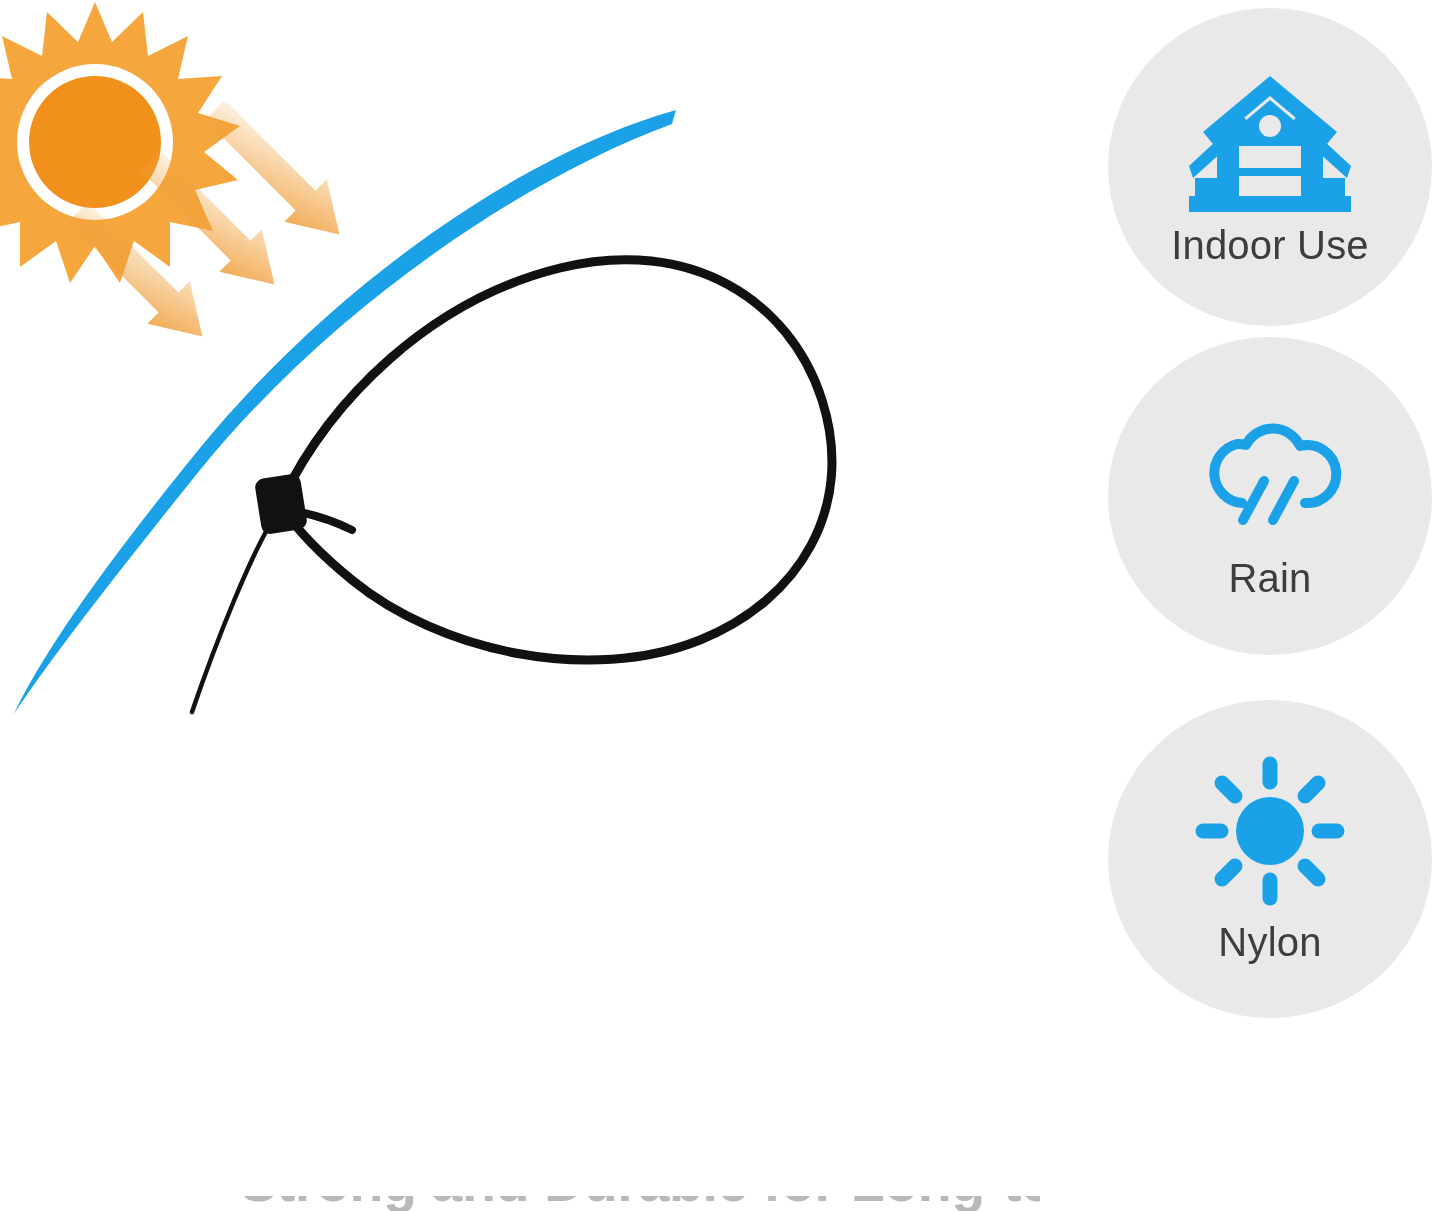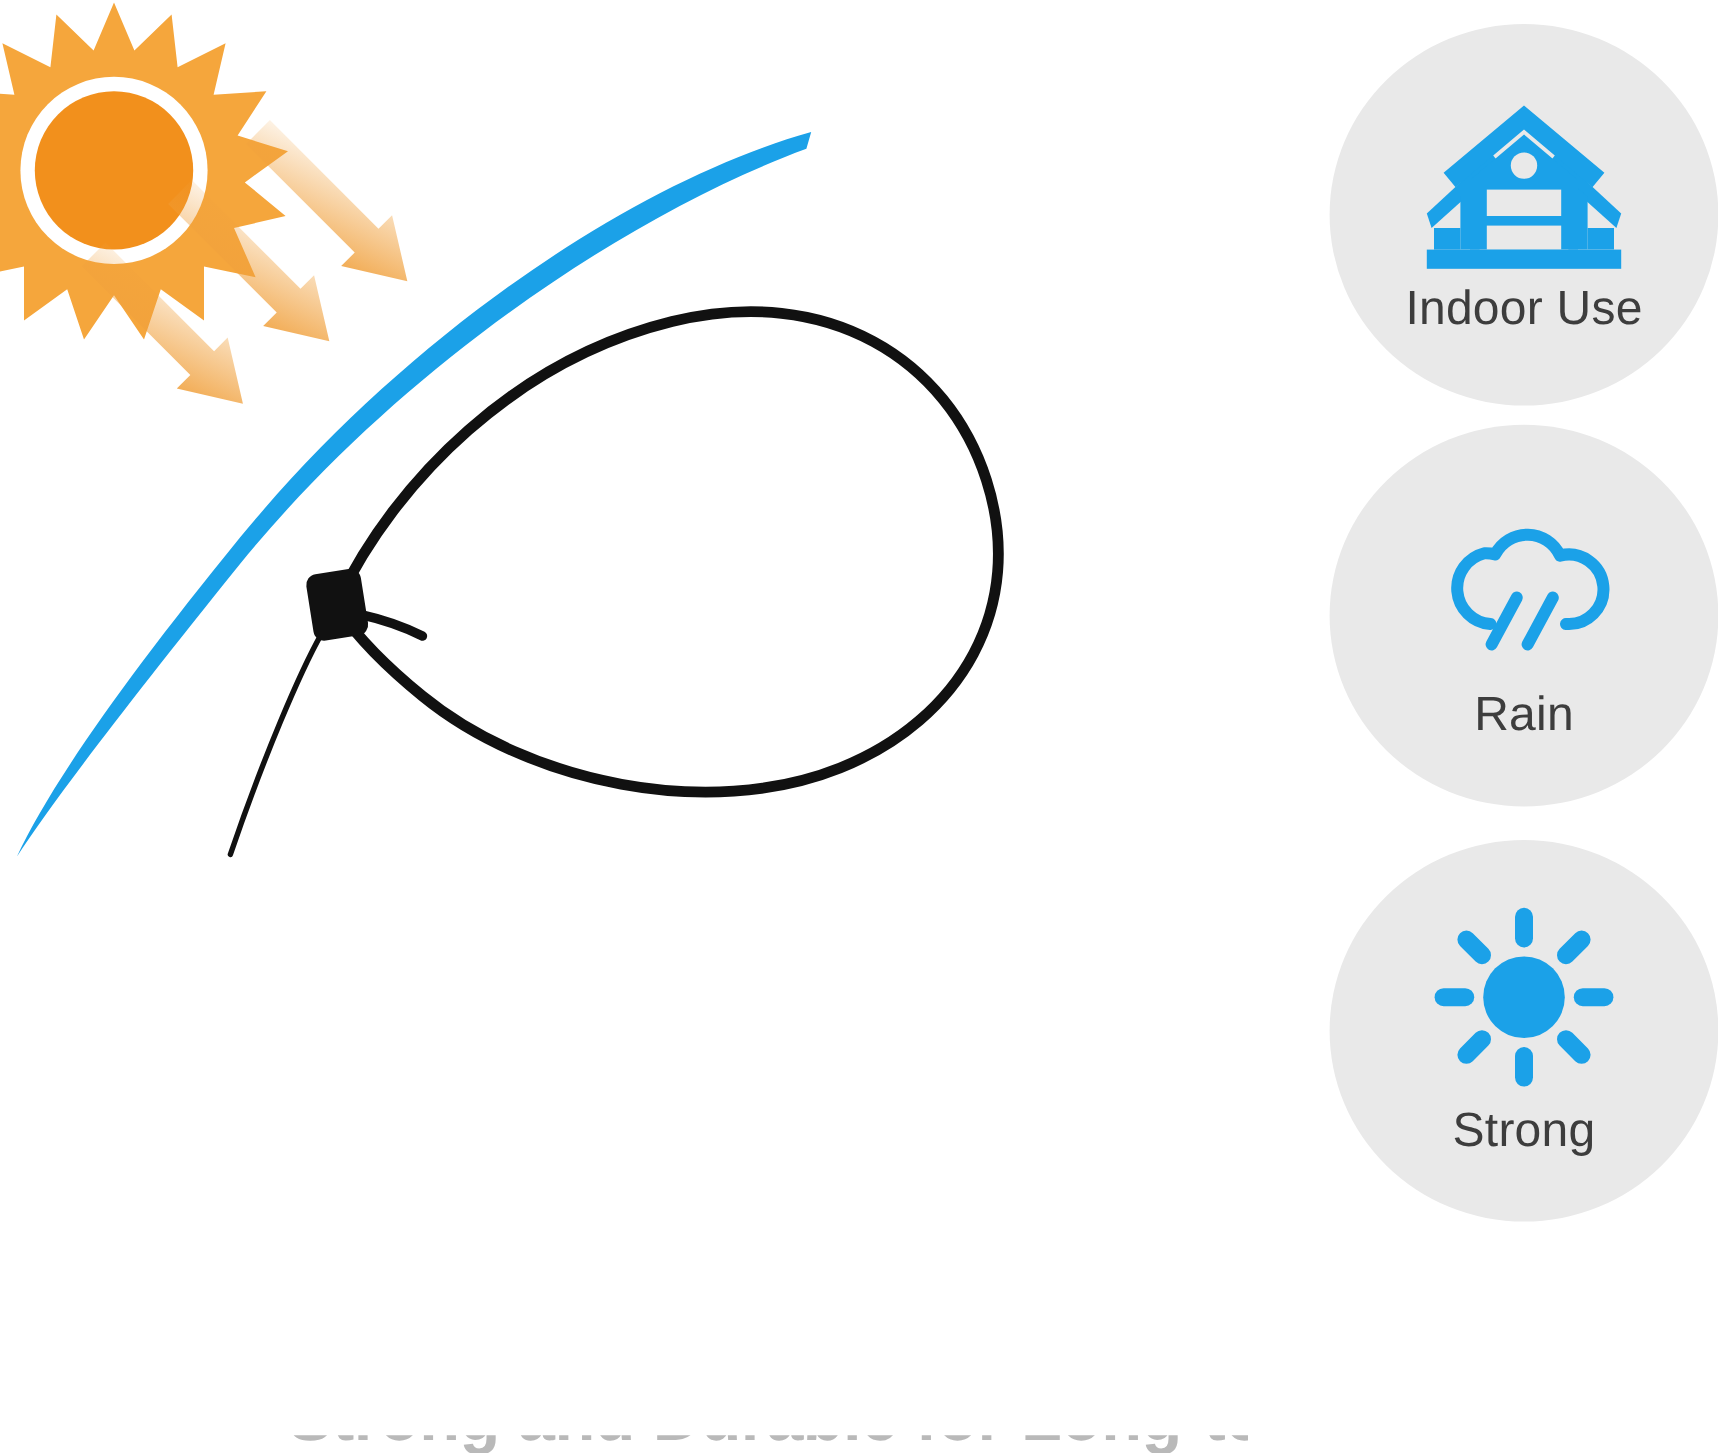--- a/index.html
+++ b/index.html
@@ -45,22 +45,22 @@
     left: 0;
     width: 324px;
     height: 318px;
     border-radius: 50%;
     background: #e9e9e9;
     display: flex;
     flex-direction: column;
     align-items: center;
     justify-content: center;
   }
-  .badge-1 { top: 12px; }
-  .badge-2 { top: 346px; }
+  .badge-1 { top: 0px; }
+  .badge-2 { top: 329px; }
   .badge-3 { top: 692px; }
 
   .badge-icon {
     width: 160px;
     height: 150px;
     display: flex;
     align-items: center;
     justify-content: center;
     margin-bottom: 6px;
   }
@@ -258,21 +258,21 @@
             <line x1="75" y1="124" x2="75" y2="142"></line>
             <line x1="8" y1="75" x2="26" y2="75"></line>
             <line x1="124" y1="75" x2="142" y2="75"></line>
             <line x1="27" y1="27" x2="40" y2="40"></line>
             <line x1="110" y1="110" x2="123" y2="123"></line>
             <line x1="123" y1="27" x2="110" y2="40"></line>
             <line x1="40" y1="110" x2="27" y2="123"></line>
           </g>
         </svg>
       </div>
-      <div class="badge-label">Strong</div>
+      <div class="badge-label">Nylon</div>
     </div>
   </div>
 
 
   <div class="headline-cutoff">
     <div class="headline-line">Strong and Durable for Long-term Use</div>
   </div>
 
 </div>
 

